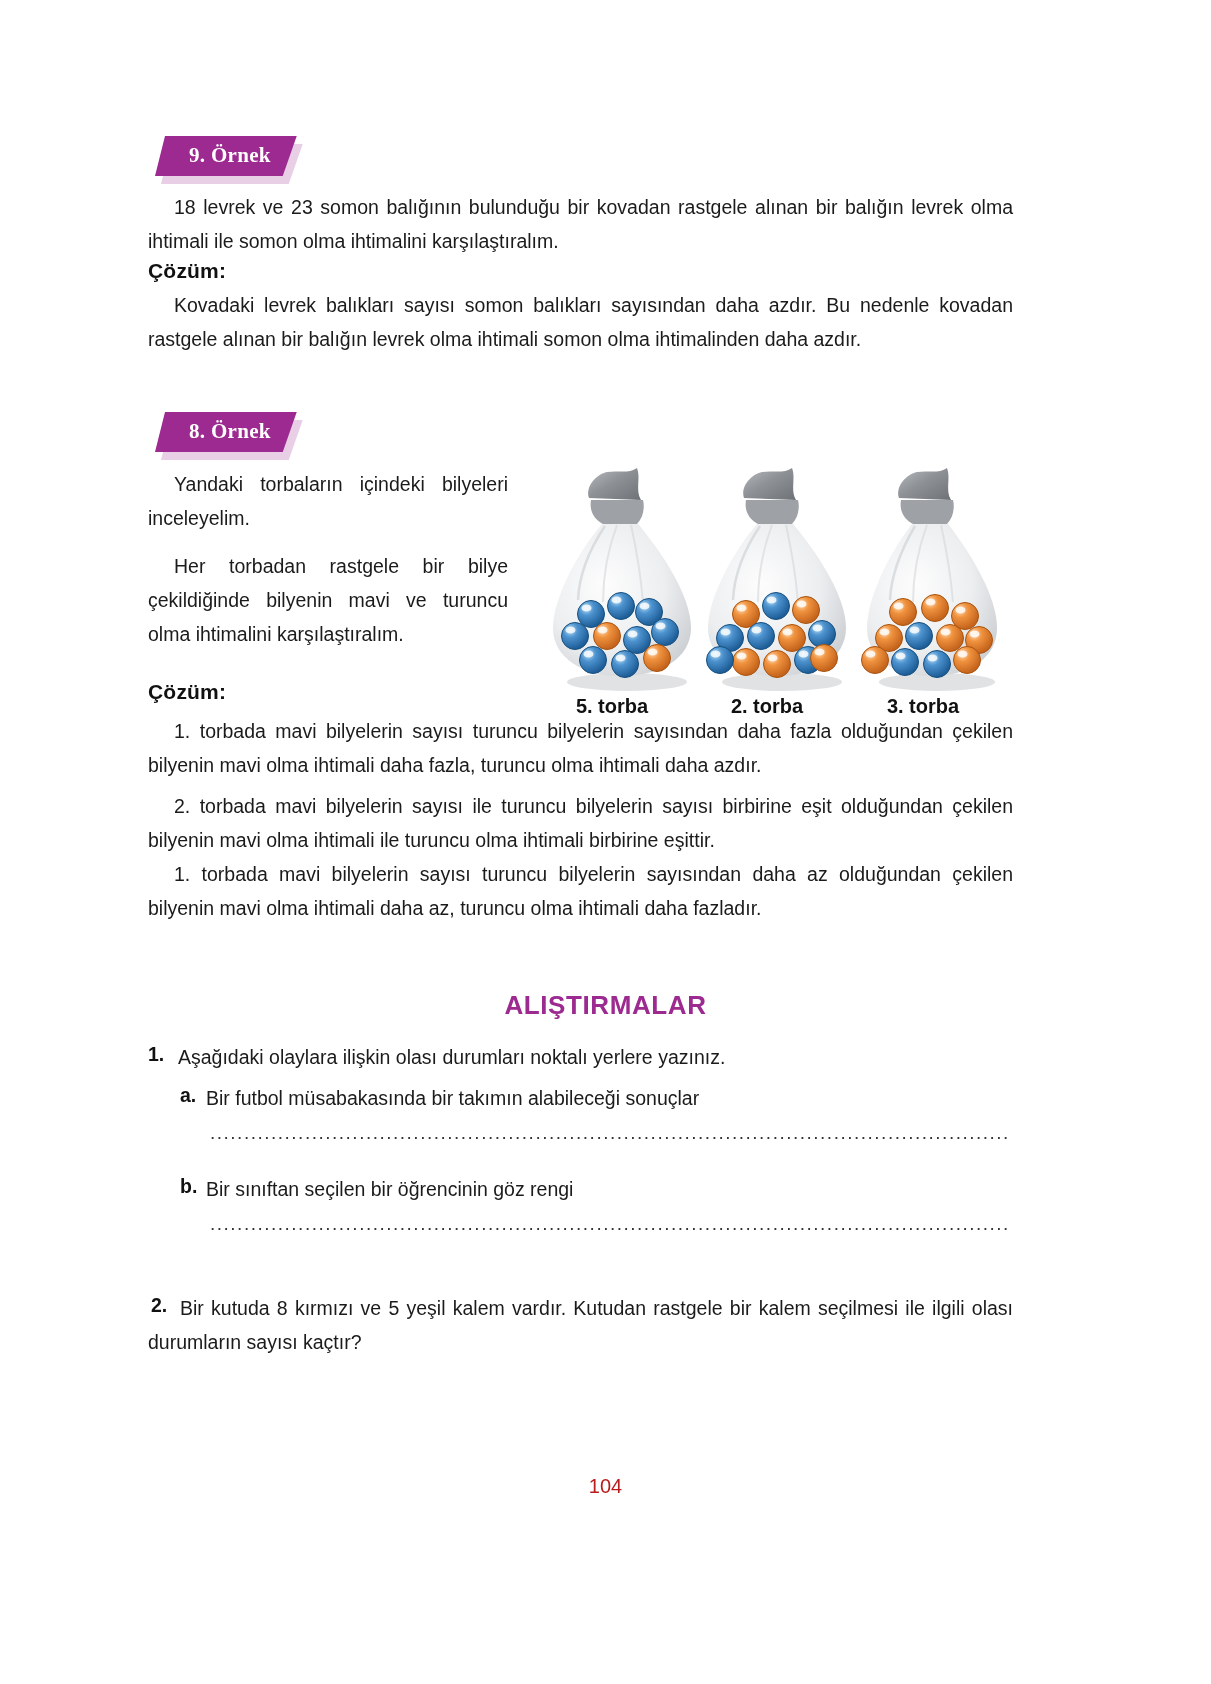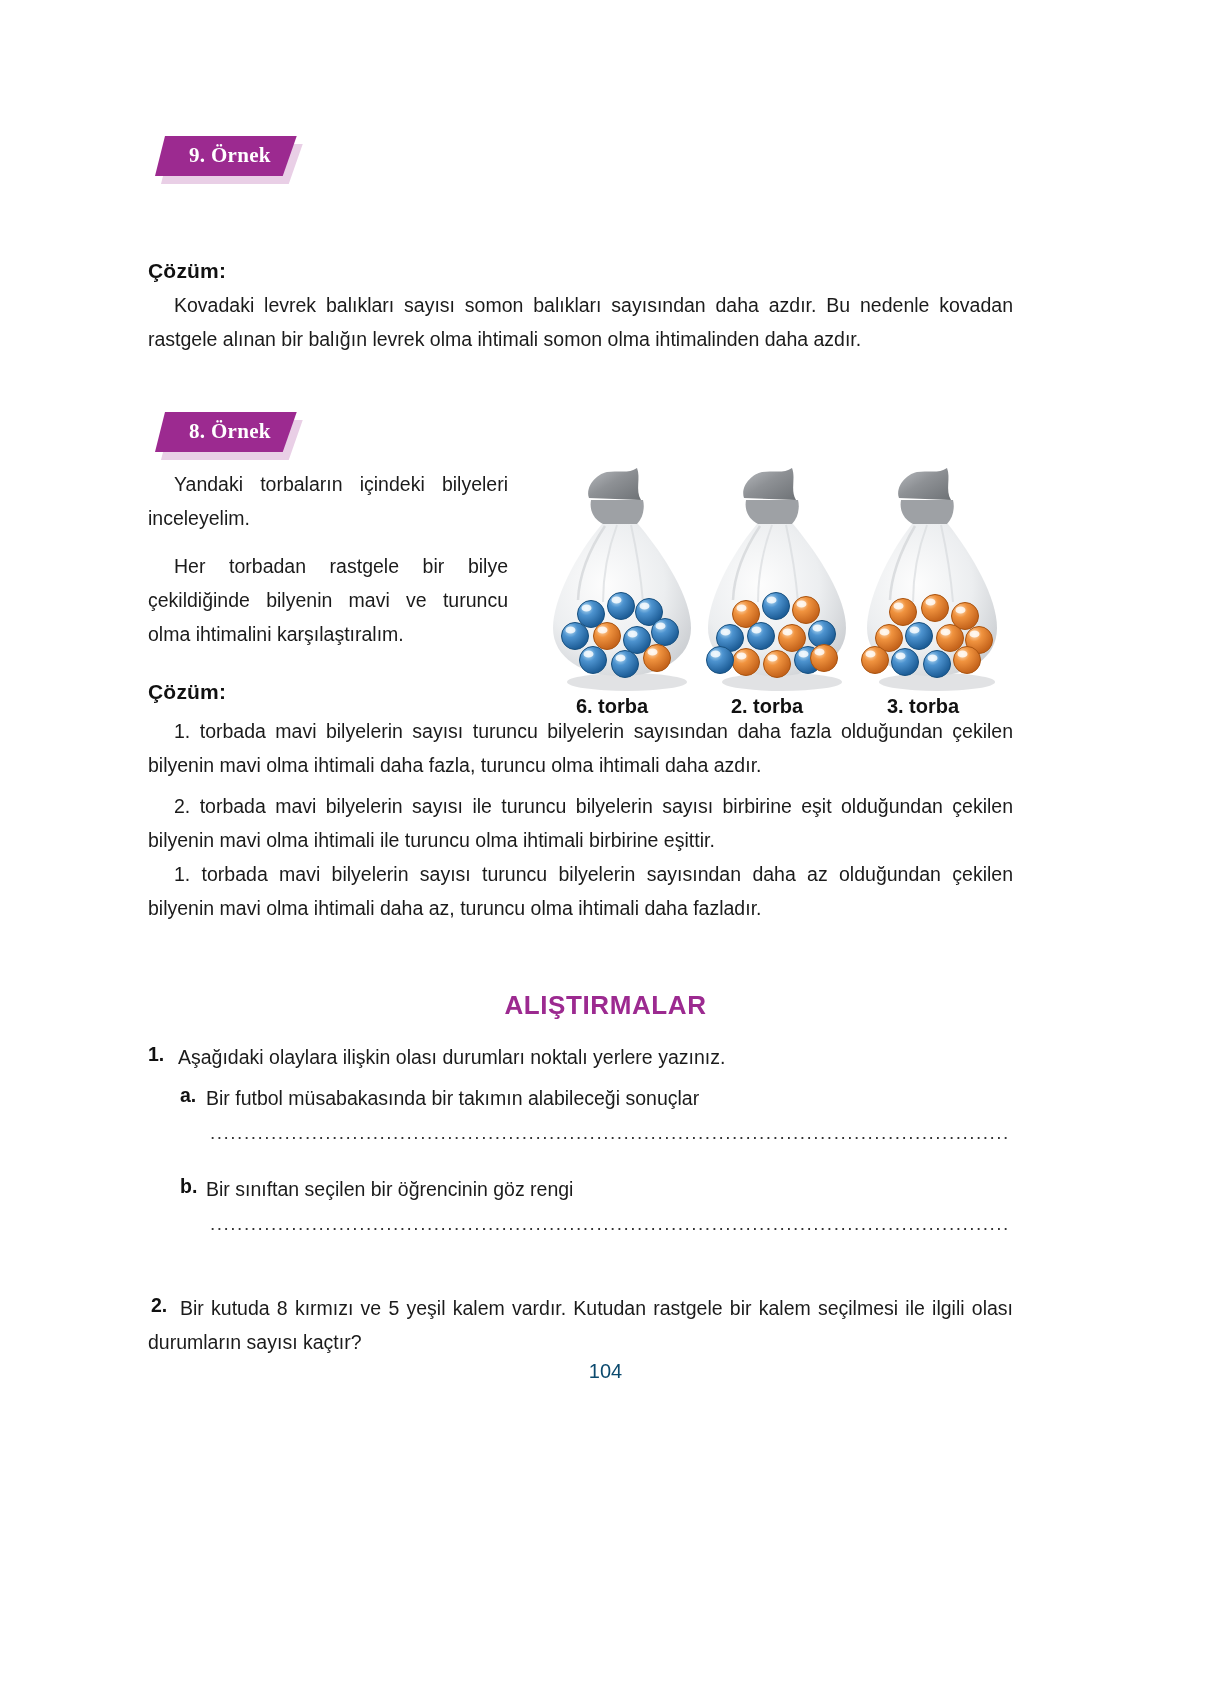--- a/index.html
+++ b/index.html
@@ -120,38 +120,39 @@
     font-size: 19px;
     color: #333333;
     letter-spacing: 1.5px;
     white-space: nowrap;
     overflow: hidden;
   }
   .page-number {
     position: absolute;
     width: 100%;
     text-align: center;
-    top: 1360px;
+    top: 1475px;
     left: 0;
     font-size: 20px;
-    color: #0c4a6e;
+    color: #b91c1c;
   }
 </style>
 </head>
 <body>
 
 <div class="page">
 
   <div class="ribbon-wrap" style="left:155px; top:136px;">
     <span class="ribbon-holder">
       <span class="ribbon-shadow"></span>
       <span class="ribbon">9. Örnek</span>
     </span>
   </div>
 
+  <div class="para" style="left:148px; top:190px; width:865px;"><span class="ind"></span><span>18 levrek ve 23 somon balığının bulunduğu bir kovadan rastgele alınan bir balığın levrek olma ihtimali ile somon olma ihtimalini karşılaştıralım.</span></div>
 
   <div class="solution-label" style="left:148px; top:259px;">Çözüm:</div>
 
   <div class="para" style="left:148px; top:288px; width:865px;"><span class="ind"></span><span>Kovadaki levrek balıkları sayısı somon balıkları sayısından daha azdır. Bu nedenle kovadan rastgele alınan bir balığın levrek olma ihtimali somon olma ihtimalinden daha azdır.</span></div>
 
   <div class="ribbon-wrap" style="left:155px; top:412px;">
     <span class="ribbon-holder">
       <span class="ribbon-shadow"></span>
       <span class="ribbon">8. Örnek</span>
     </span>
@@ -291,21 +292,21 @@
           <ellipse cx="77.5" cy="198" rx="5" ry="3.6" fill="#ffffff" opacity=".8"></ellipse>
           <circle cx="112" cy="200" r="13.5" fill="url(#gorange)" stroke="#a9530f" stroke-width="1"></circle>
           <ellipse cx="107.5" cy="194" rx="5" ry="3.6" fill="#ffffff" opacity=".8"></ellipse>
           <circle cx="20" cy="200" r="13.5" fill="url(#gorange)" stroke="#a9530f" stroke-width="1"></circle>
           <ellipse cx="15.5" cy="194" rx="5" ry="3.6" fill="#ffffff" opacity=".8"></ellipse>
         </g>
       </svg>
     </div>
   </div>
 
-  <div class="bag-caption" style="left:547px;">6. torba</div>
+  <div class="bag-caption" style="left:547px;">5. torba</div>
   <div class="bag-caption" style="left:702px;">2. torba</div>
   <div class="bag-caption" style="left:858px;">3. torba</div>
 
   <div class="solution-label" style="left:148px; top:680px;">Çözüm:</div>
 
   <div class="para" style="left:148px; top:714px; width:865px;"><span class="ind"></span><span>1. torbada mavi bilyelerin sayısı turuncu bilyelerin sayısından daha fazla olduğundan çekilen bilyenin mavi olma ihtimali daha fazla, turuncu olma ihtimali daha azdır.</span></div>
 
   <div class="para" style="left:148px; top:789px; width:865px;"><span class="ind"></span><span>2. torbada mavi bilyelerin sayısı ile turuncu bilyelerin sayısı birbirine eşit olduğundan çekilen bilyenin mavi olma ihtimali ile turuncu olma ihtimali birbirine eşittir.</span></div>
 
   <div class="para" style="left:148px; top:857px; width:865px;"><span class="ind"></span><span>1. torbada mavi bilyelerin sayısı turuncu bilyelerin sayısından daha az olduğundan çekilen bilyenin mavi olma ihtimali daha az, turuncu olma ihtimali daha fazladır.</span></div>

